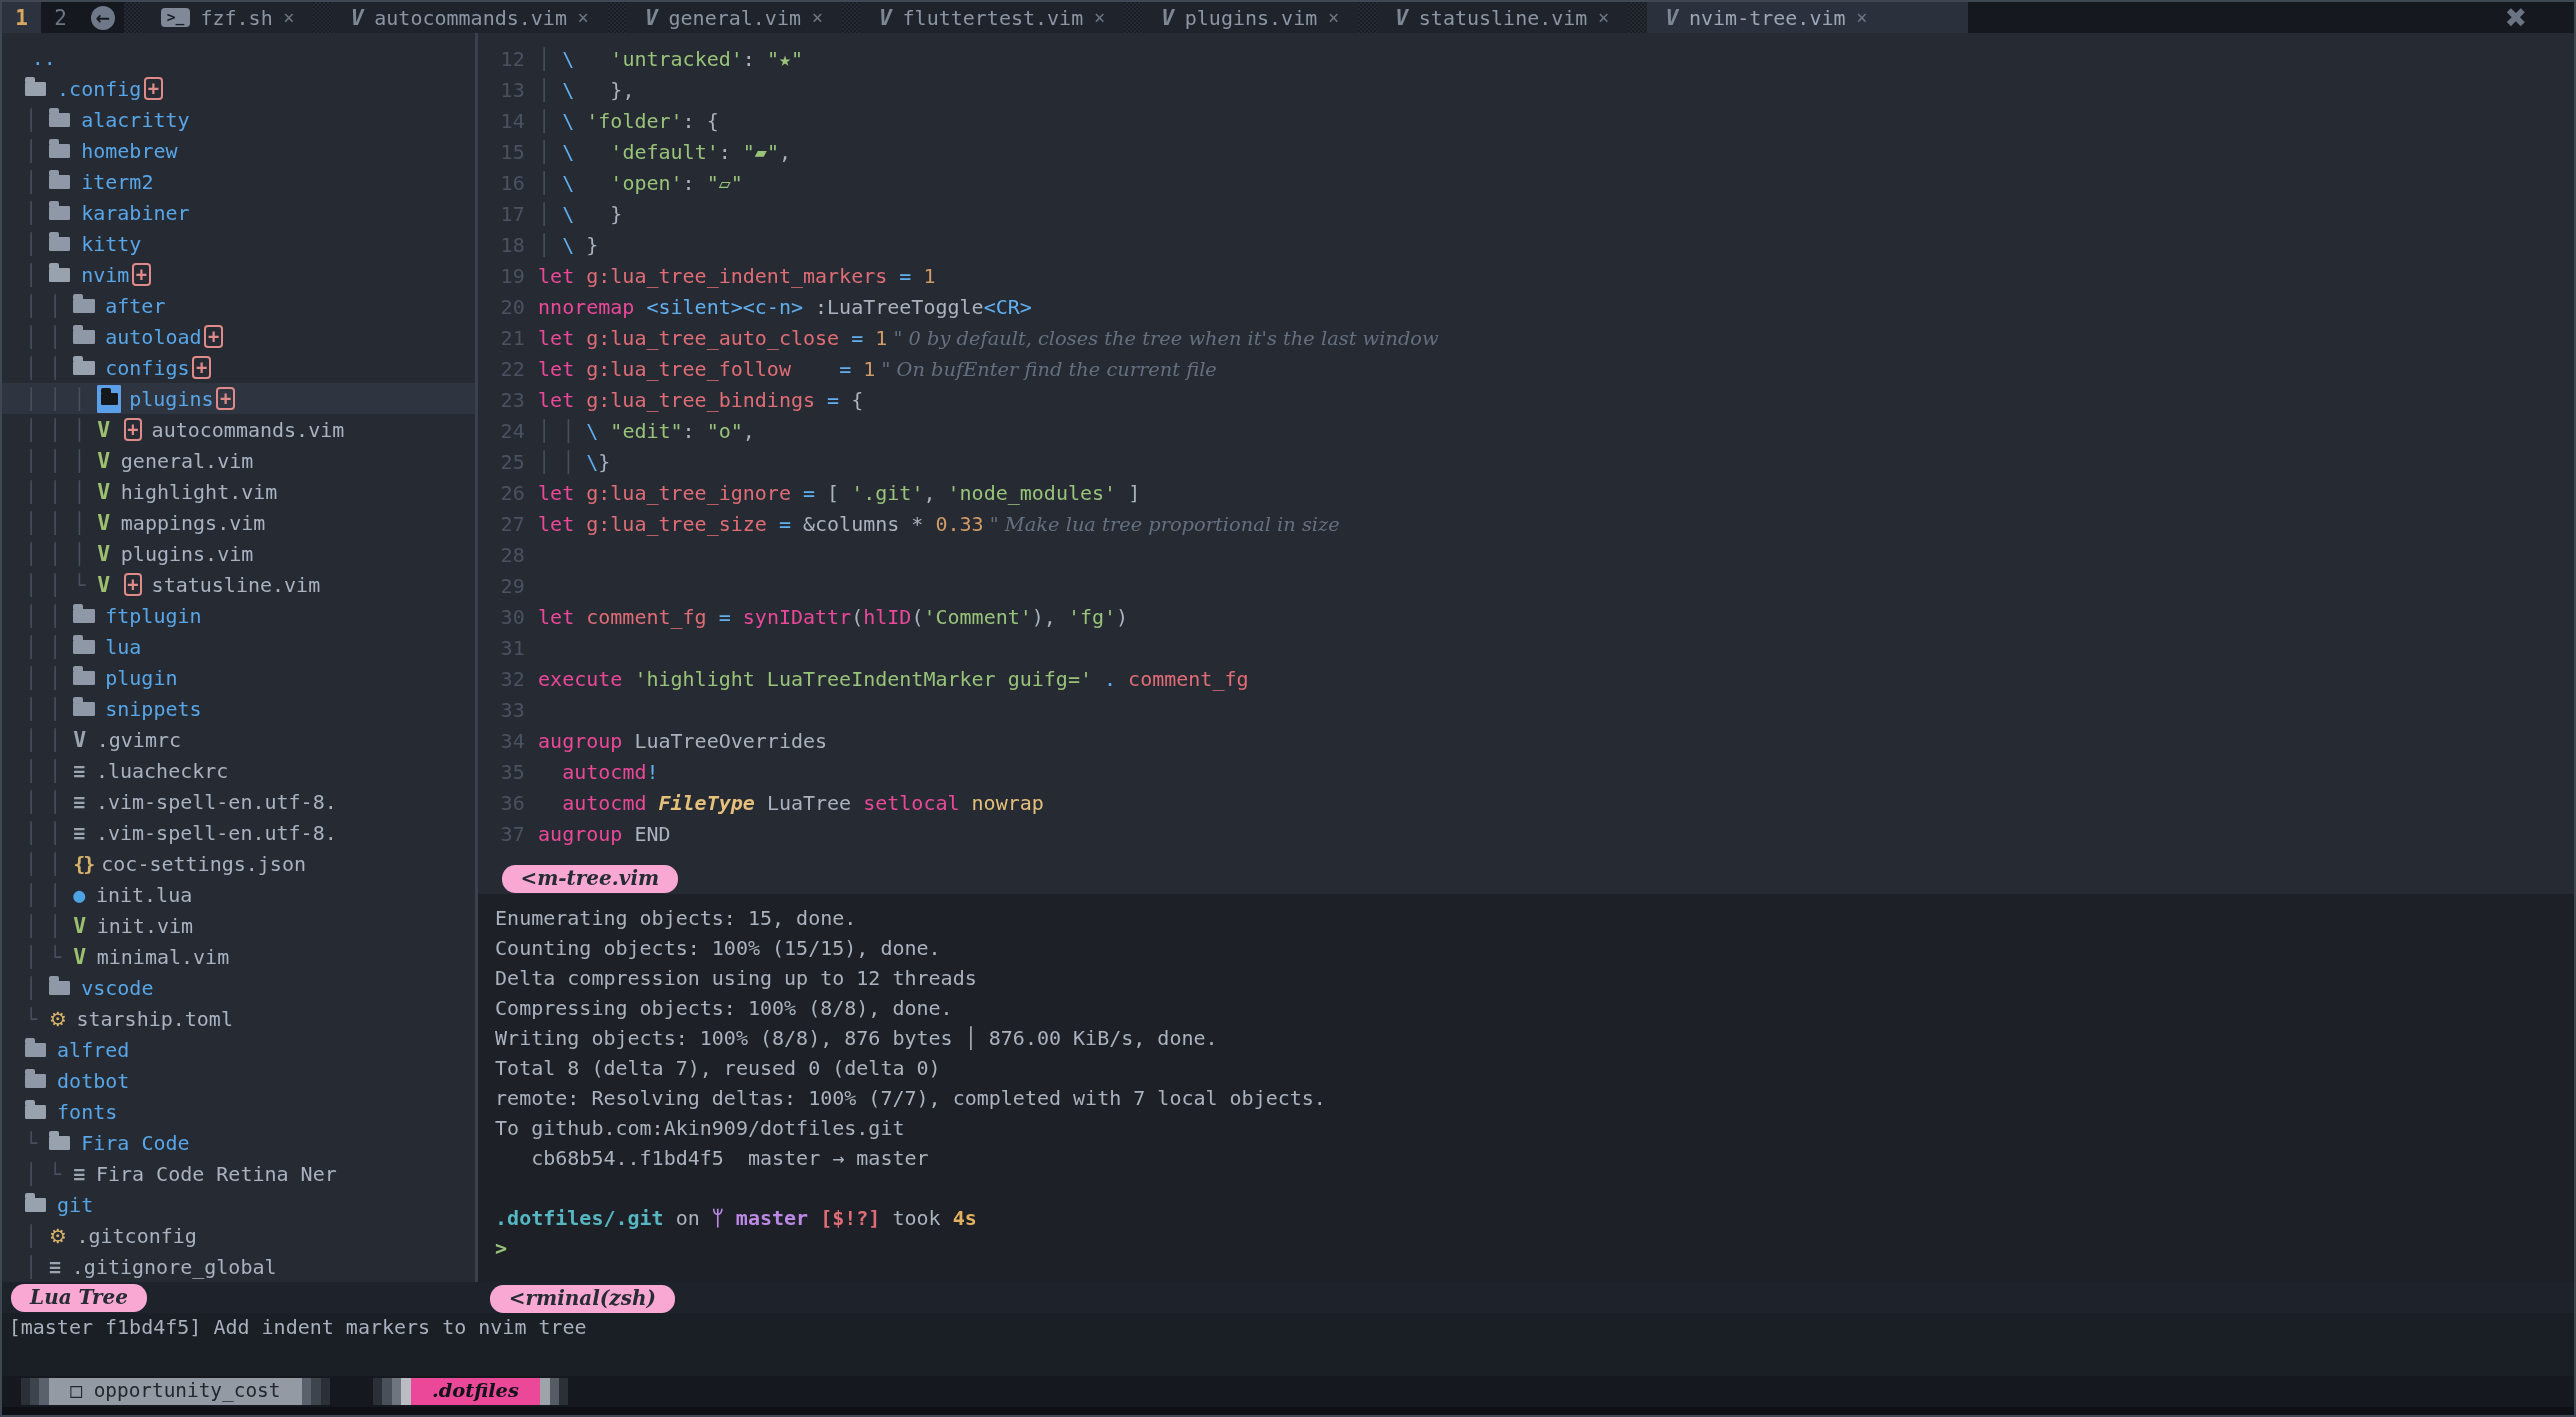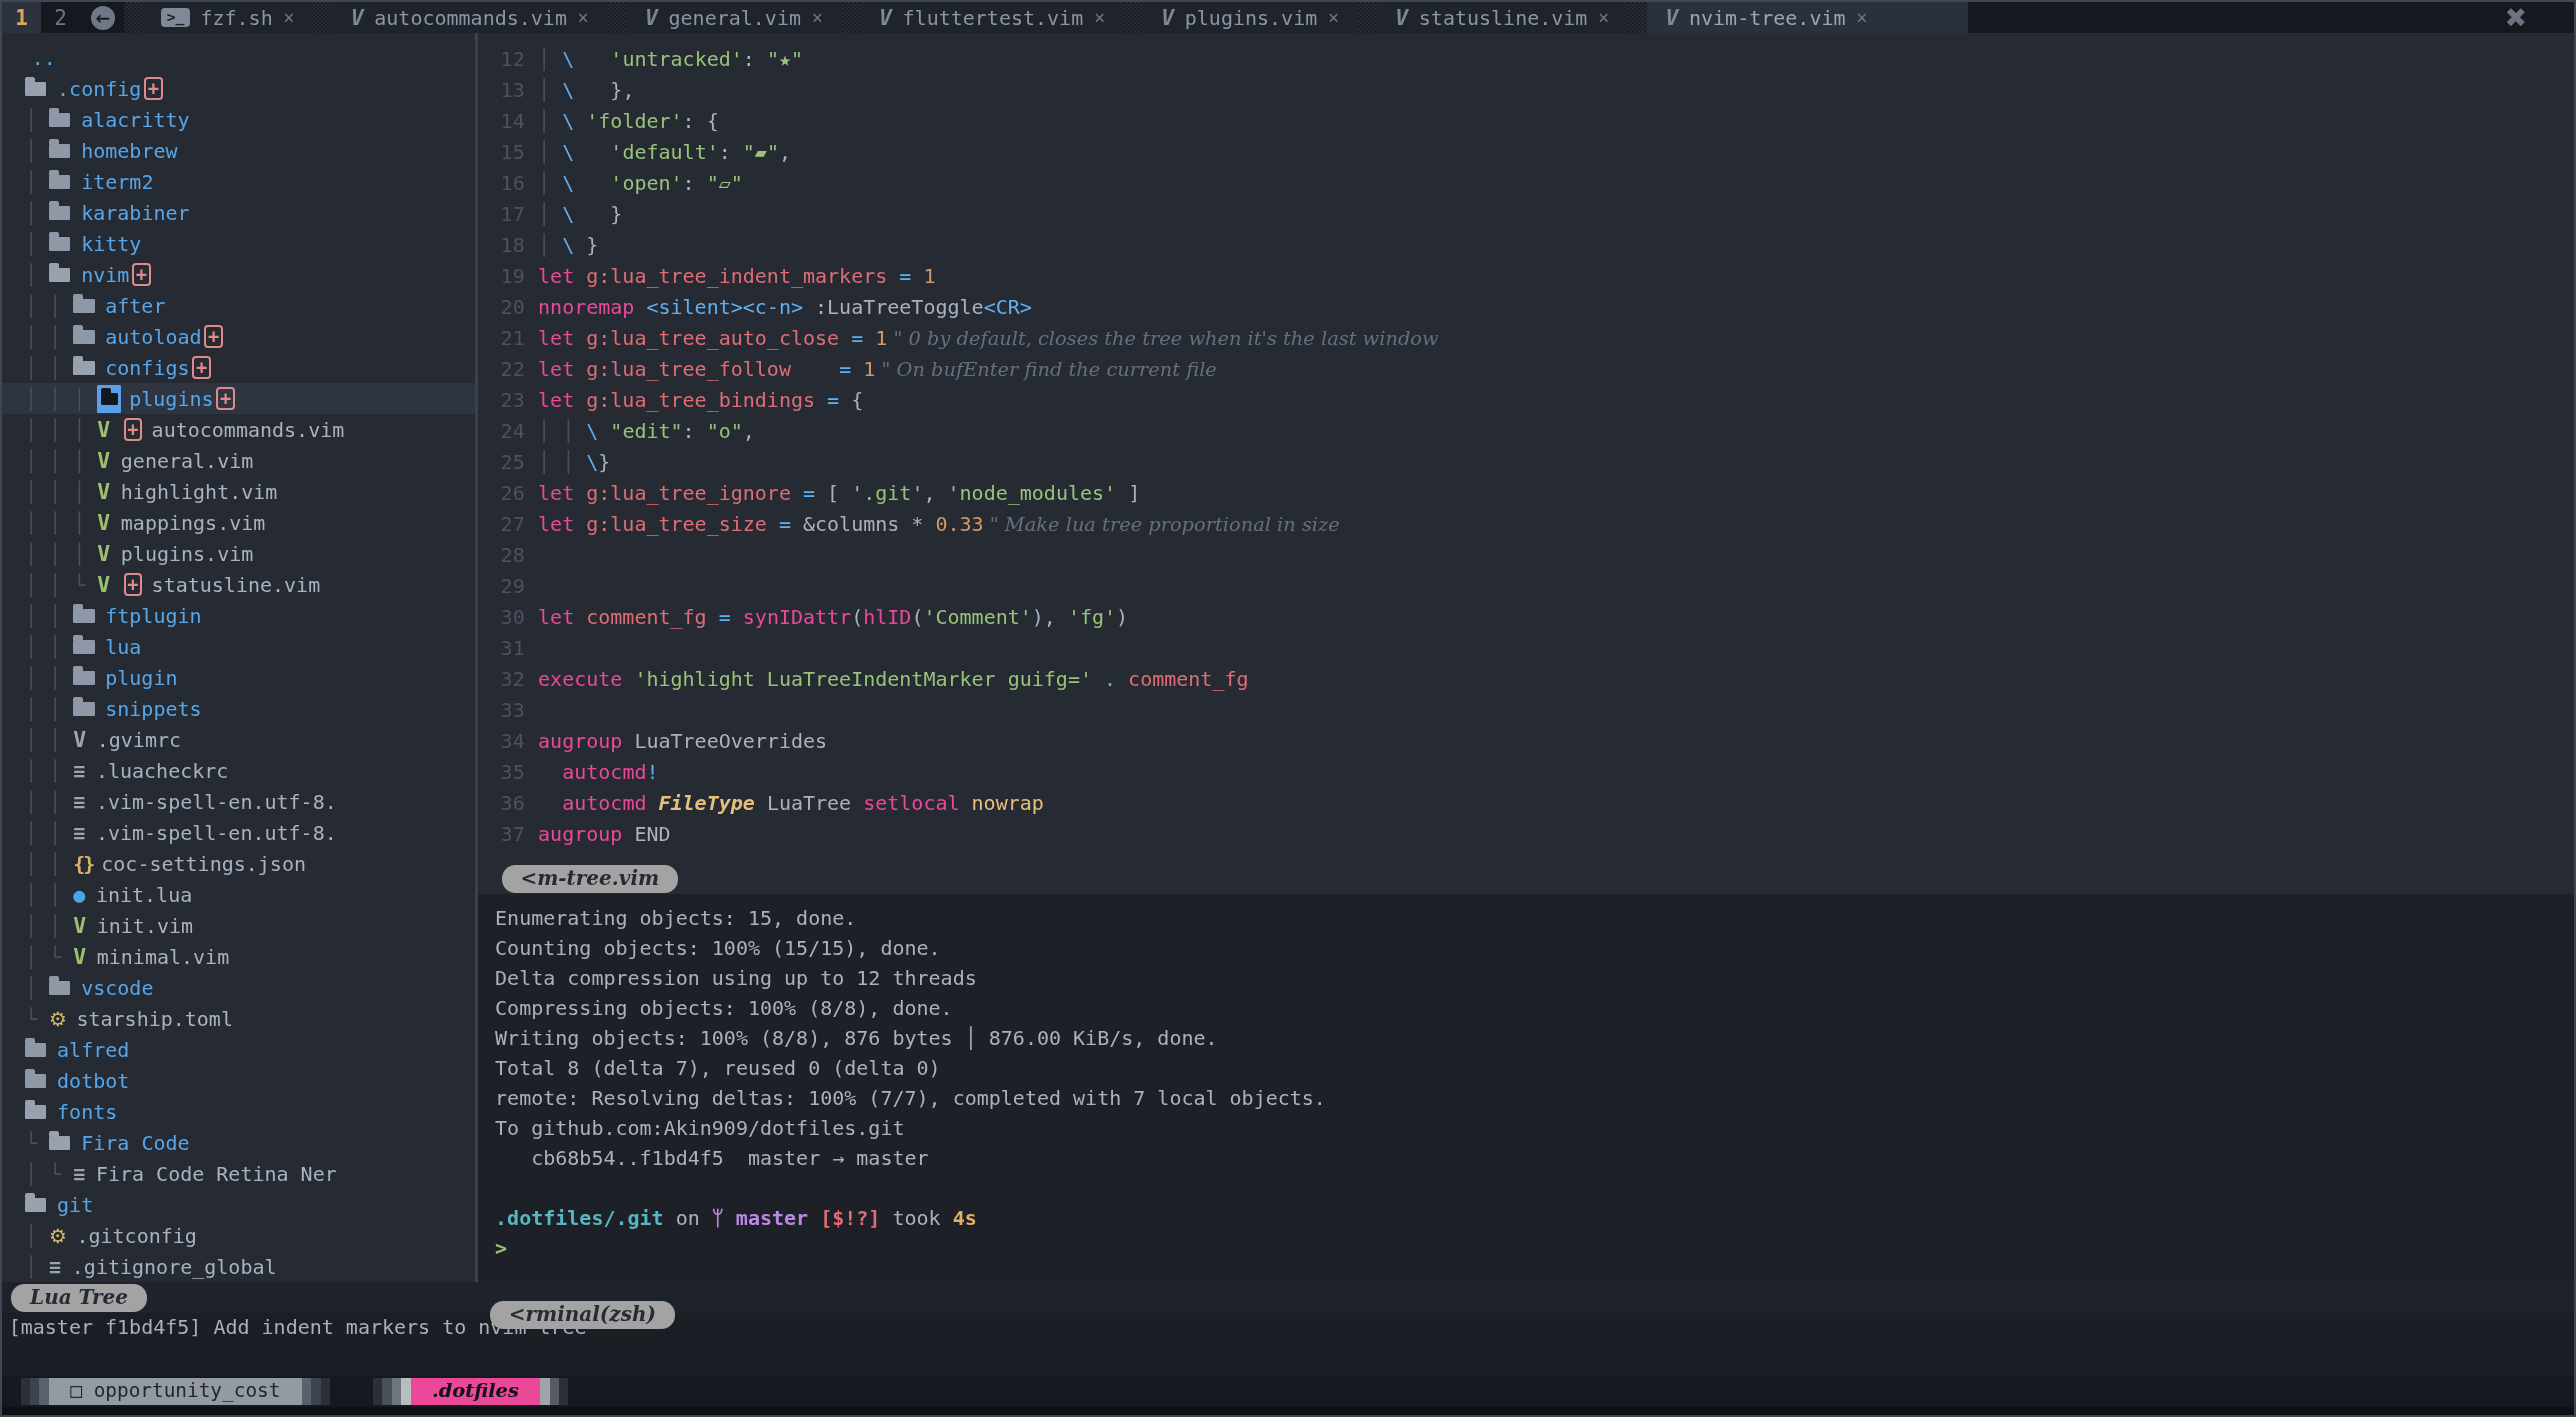--- a/index.html
+++ b/index.html
@@ -68,38 +68,38 @@
   .num { color:#d19a66; }
   .str { color:#98c379; }
   .pl  { color:#abb2bf; }
   .gd  { color:#465060; }
   .ty  { color:#e5c07b; font-style:italic; font-weight:bold; }
   .yl  { color:#e5c07b; }
   .com { color:#64707f; font-style:italic; font-family:"DejaVu Serif", serif; font-size:19.4px; }
 
   
   .estatus { height:32px; background:#262b33; position:relative; flex:0 0 32px; }
-  .pill { display:inline-block; height:28px; line-height:27px; background:#a3a3a3; color:#272c34;
+  .pill { display:inline-block; height:28px; line-height:27px; background:#f9a8d4; color:#272c34;
           border-radius:13.4px; padding:0 18.7px; font-family:"DejaVu Serif", serif; font-style:italic;
           font-weight:bold; font-size:20px; white-space:pre; }
   .estatus .pill { position:absolute; left:24px; top:2.7px; z-index:2; }
 
   
   .terminal { flex:1; background:#1d2127; padding:9.4px 0 0 17.4px; overflow:hidden; }
   .tline { height:30px; line-height:30px; white-space:pre; color:#abb2bf; }
   .cyanb { color:#56b6c2; font-weight:bold; }
   .violetb { color:#bb88e5; font-weight:bold; }
   .redb { color:#e06c75; font-weight:bold; }
   .ylb { color:#e3b05e; font-weight:bold; }
   .grn { color:#98c379; font-weight:bold; }
 
   
   .statusrow { height:31px; background:#1e222a; position:relative; flex:0 0 31px; }
   .statusrow .pill.left { position:absolute; left:9.4px; top:1.3px; }
-  .statusrow .pill.right { position:absolute; left:488px; top:19px; }
+  .statusrow .pill.right { position:absolute; left:488px; top:3px; }
   .cmdline { height:28px; line-height:28px; background:#1a1e25; color:#a7b0bd; padding-left:6.7px;
              white-space:pre; flex:0 0 28px; }
   .botgap { flex:1; background:#1a1e25; }
 
   
   .tmuxbar { height:31px; background:#15181f; display:flex; align-items:center; flex:0 0 31px; }
   .tmgroup { display:flex; align-items:center; height:27px;border-radius:9px; }
   .cell { width:9.4px; height:27px; }
   .tmbox { height:27px; line-height:25.4px; padding:0 21.4px; background:#949aa3; color:#22262e;
            font-size:19.4px; white-space:pre; }

